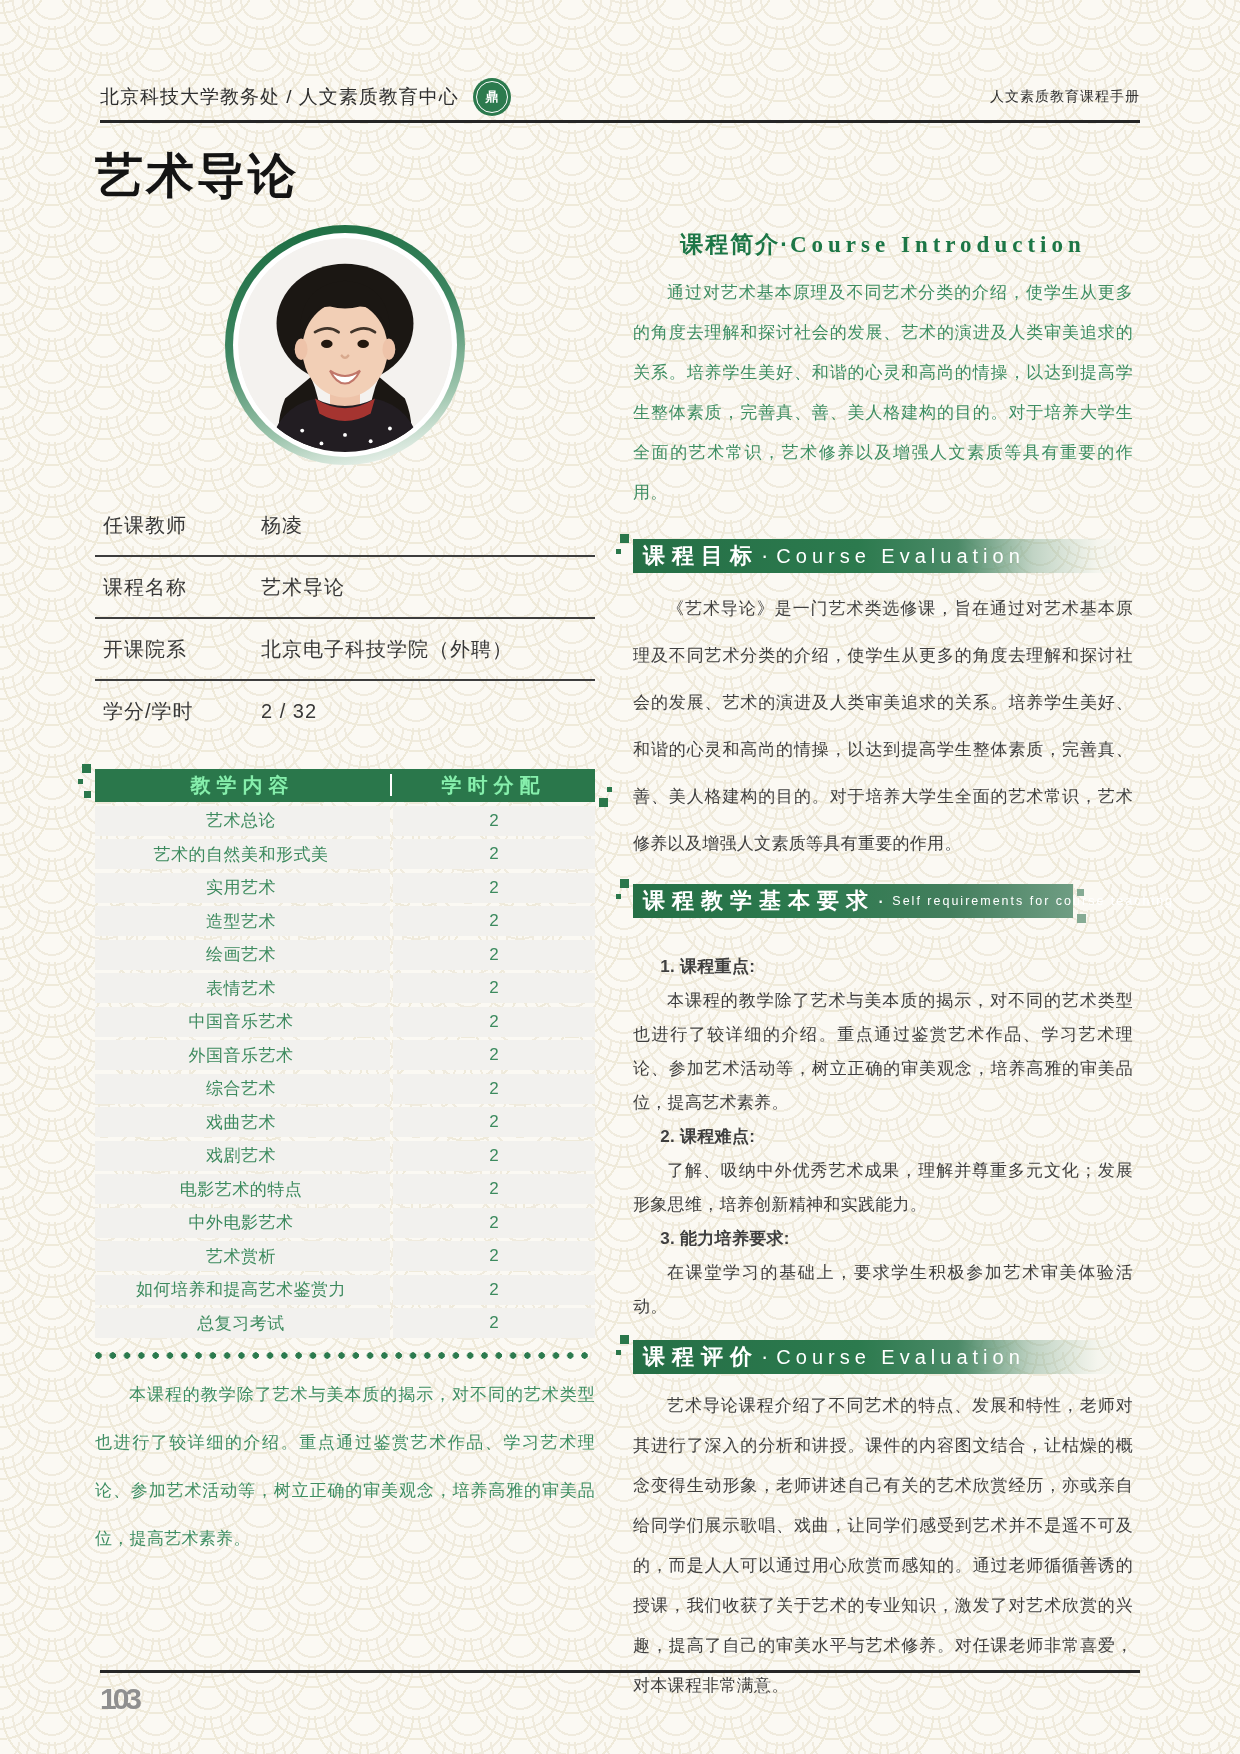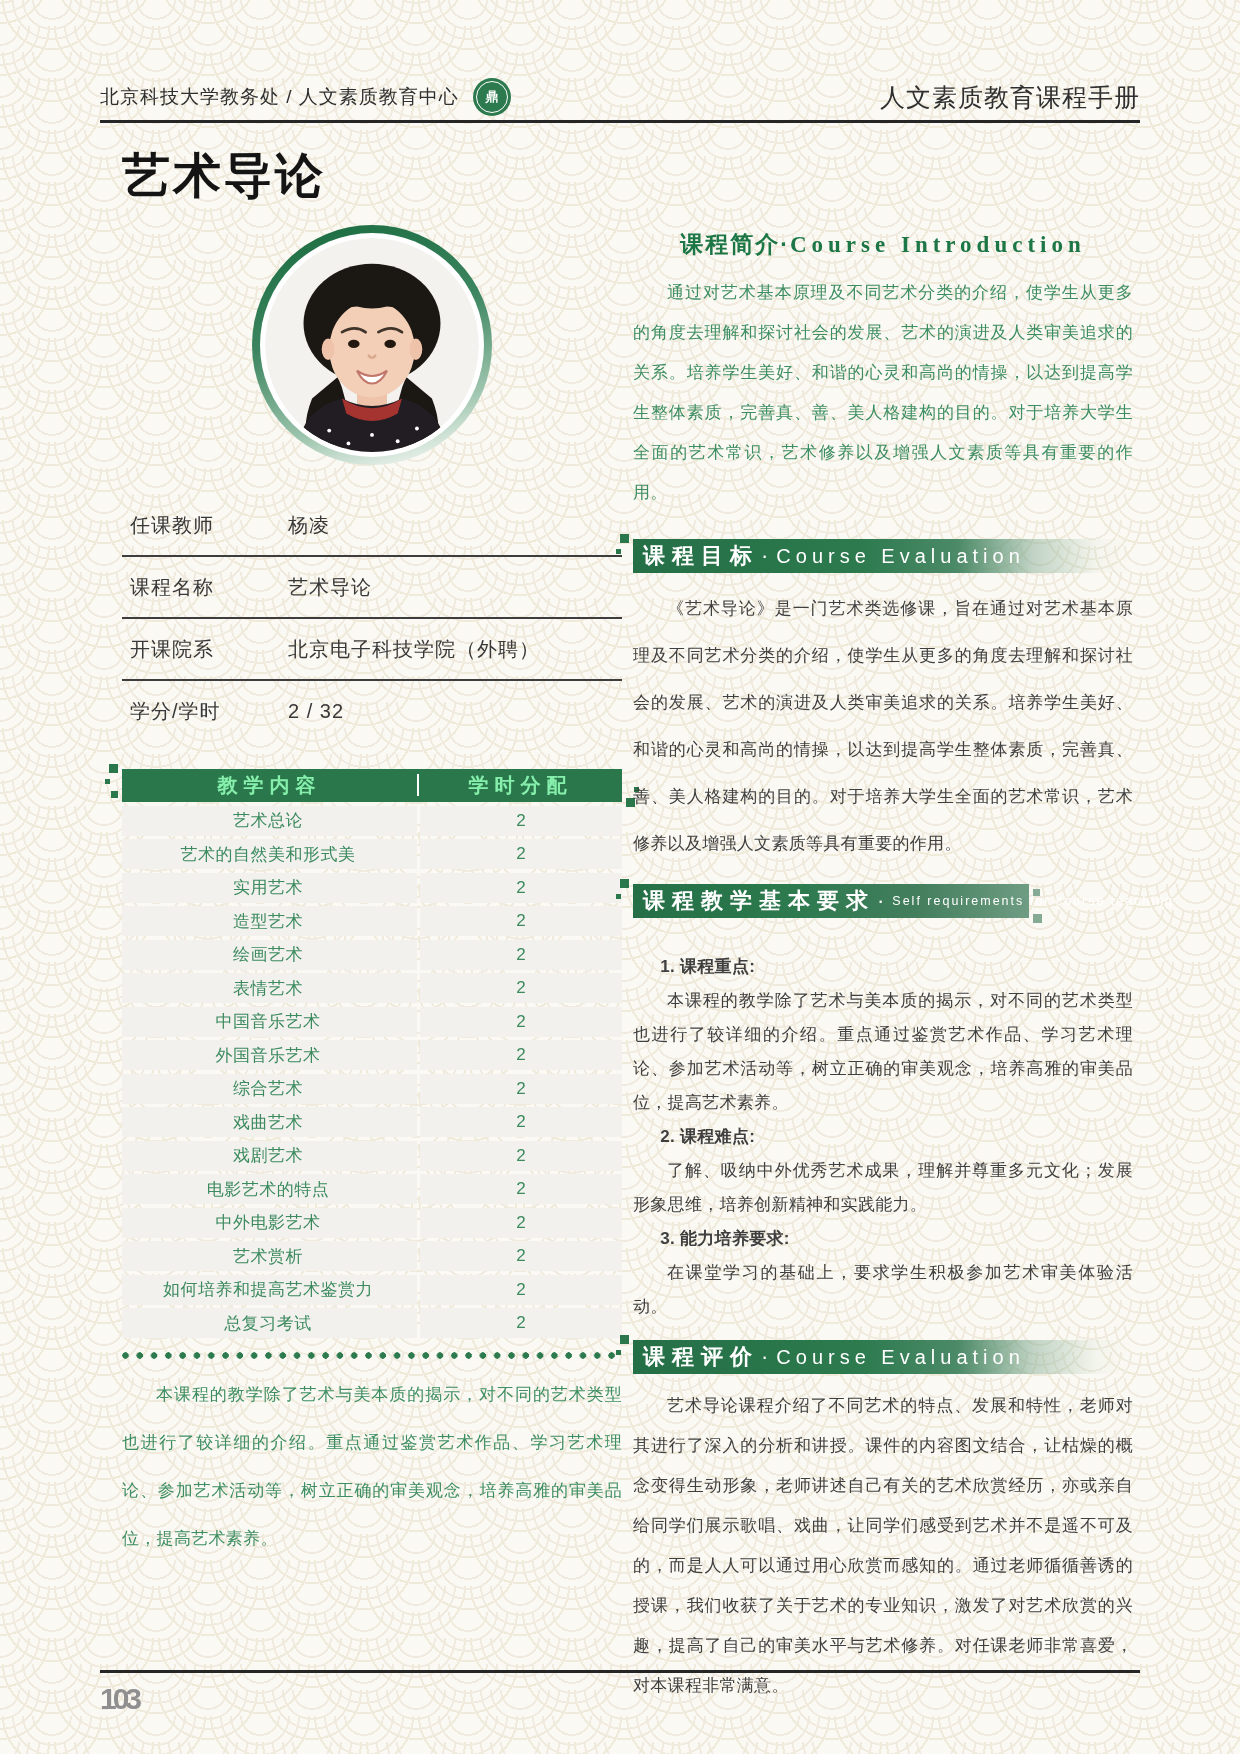--- a/index.html
+++ b/index.html
@@ -21,24 +21,24 @@
     background-size:104px 52px,104px 52px;
     background-position:0 0,52px 26px;
   }
   
   .header{position:absolute;top:78px;left:100px;width:1040px;display:flex;align-items:center;}
   .h-left{font-size:19px;color:#2f2f2f;letter-spacing:1px;}
   .logo{width:38px;height:38px;border-radius:50%;background:#2c7a4e;margin-left:14px;
         display:flex;align-items:center;justify-content:center;flex:none;}
   .logo-inner{width:30px;height:30px;border-radius:50%;border:1.5px solid #fff;
         display:flex;align-items:center;justify-content:center;color:#fff;font-size:13px;font-weight:bold;}
-  .h-right{margin-left:auto;font-size:25px;color:#2f2f2f;letter-spacing:1px;}
+  .h-right{margin-left:auto;font-size:14px;color:#2f2f2f;letter-spacing:1px;}
   .rule-top{position:absolute;top:120px;left:100px;width:1040px;height:3px;background:#262626;}
   
-  .col-left{position:absolute;left:122px;top:150px;width:500px;}
+  .col-left{position:absolute;left:95px;top:150px;width:500px;}
   .col-right{position:absolute;left:633px;top:195px;width:500px;}
   
   .course-title{font-size:48px;font-weight:900;color:#141414;letter-spacing:3px;line-height:1.1;margin:0;}
   .photo-wrap{width:240px;height:240px;margin:22px auto 0 auto;border-radius:50%;
       background:linear-gradient(165deg,#1f6f44 8%,#3c8560 42%,#9cc4ac 74%,#e7f0e9 92%,rgba(240,246,241,0) 100%);
       padding:8px;box-sizing:border-box;}
   .photo-white{width:100%;height:100%;border-radius:50%;background:#ffffff;padding:5px;box-sizing:border-box;}
   .photo{width:100%;height:100%;border-radius:50%;overflow:hidden;display:block;}
   .fields{margin-top:30px;}
   .field{display:flex;align-items:center;padding:17px 0 16px 8px;font-size:20px;color:#383838;}
@@ -75,21 +75,21 @@
       text-indent:2em;letter-spacing:0.3px;}
   
   .ci-head{margin:34px 0 0 0;text-align:center;font-size:23px;font-weight:bold;color:#1c7646;letter-spacing:2px;}
   .ci-head .en{font-family:"Liberation Serif",serif;letter-spacing:5px;}
   .ci-body{margin-top:13px;font-size:17px;line-height:40px;color:#3e8e63;text-align:justify;
       text-indent:2em;letter-spacing:0.3px;}
   .banner{position:relative;height:34px;display:flex;align-items:center;color:#fff;white-space:nowrap;
       padding-left:10px;box-sizing:border-box;}
   .banner.fade{width:500px;
       background:linear-gradient(90deg,#256f46 0%,#2c7a4e 45%,#4c8a68 65%,rgba(122,166,140,.45) 80%,rgba(195,218,202,.12) 93%,rgba(255,255,255,0) 100%);}
-  .banner.solid{width:396px;
+  .banner.solid{width:440px;
       background:linear-gradient(90deg,#256f46 0%,#2c7a4e 40%,#437e5d 72%,#6f9d83 100%);}
   .banner .b-cn{font-size:22px;font-weight:bold;letter-spacing:7px;}
   .banner .b-dot{font-size:22px;margin:0 8px 0 2px;}
   .banner .b-en{font-size:20px;letter-spacing:5px;font-weight:400;}
   .banner .b-en-small{font-size:12.5px;letter-spacing:2px;font-weight:400;}
   .banner.obj{margin-top:26px;}
   .banner.req{margin-top:6px;}
   .banner.eval{margin-top:16px;}
   .obj-body{margin-top:12px;font-size:17px;line-height:47px;color:#3f3f3f;text-align:justify;
       text-indent:2em;letter-spacing:0.3px;}

